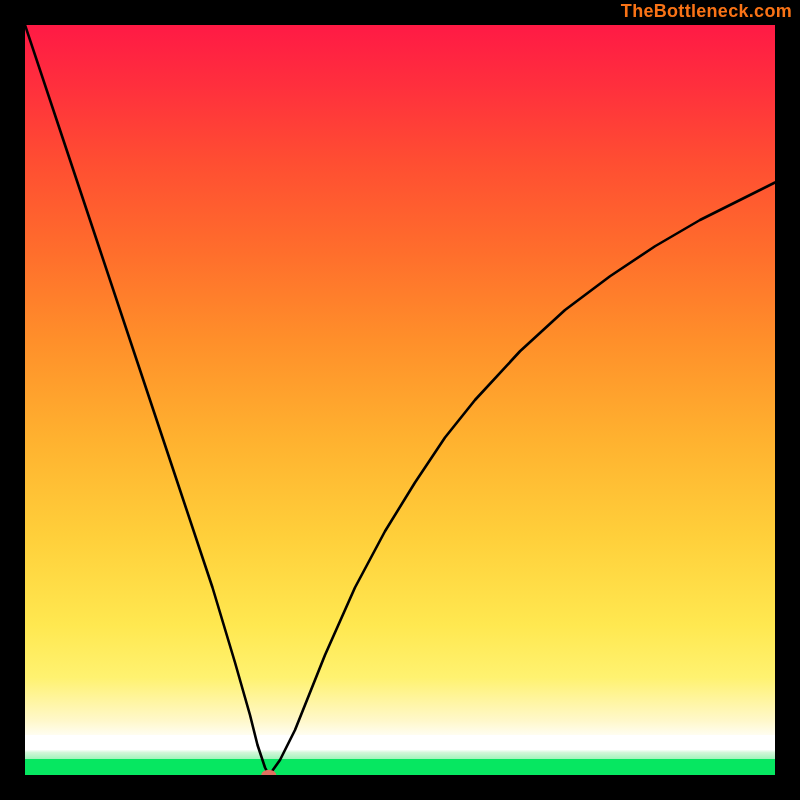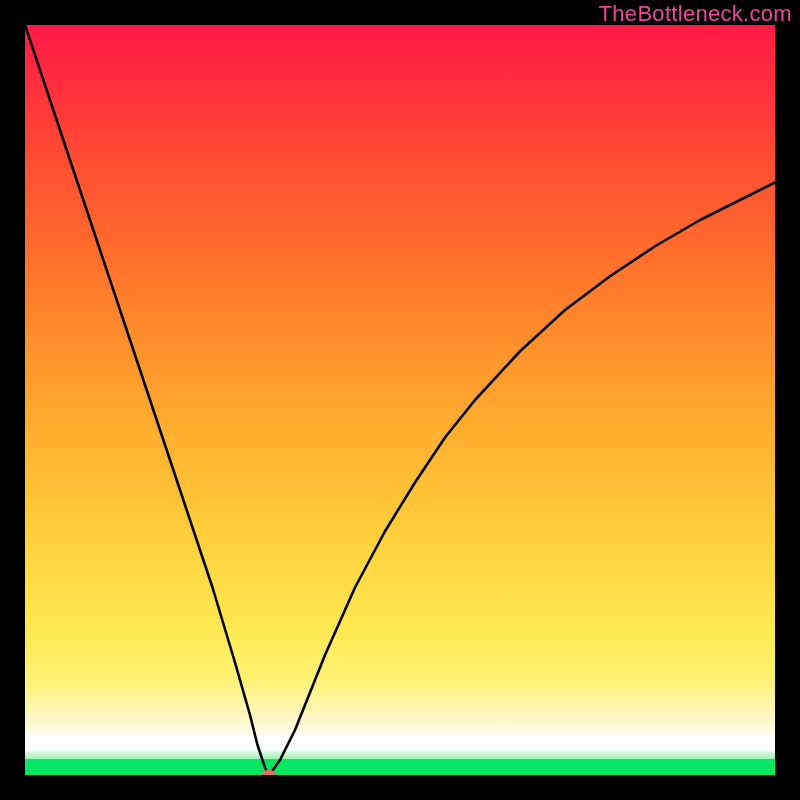--- a/index.html
+++ b/index.html
@@ -14,23 +14,23 @@
     position: relative;
     width: 800px;
     height: 800px;
     background: #000;
   }
   .watermark {
     position: absolute;
     top: 1px;
     right: 8px;
     font-family: Arial, Helvetica, sans-serif;
-    font-size: 22px;
-    font-weight: 400;
-    color: #ec4899;
+    font-size: 18px;
+    font-weight: 700;
+    color: #f97316;
     letter-spacing: 0.3px;
   }
   .plot {
     position: absolute;
     left: 25px;
     top: 25px;
     width: 750px;
     height: 750px;
     
     background:

